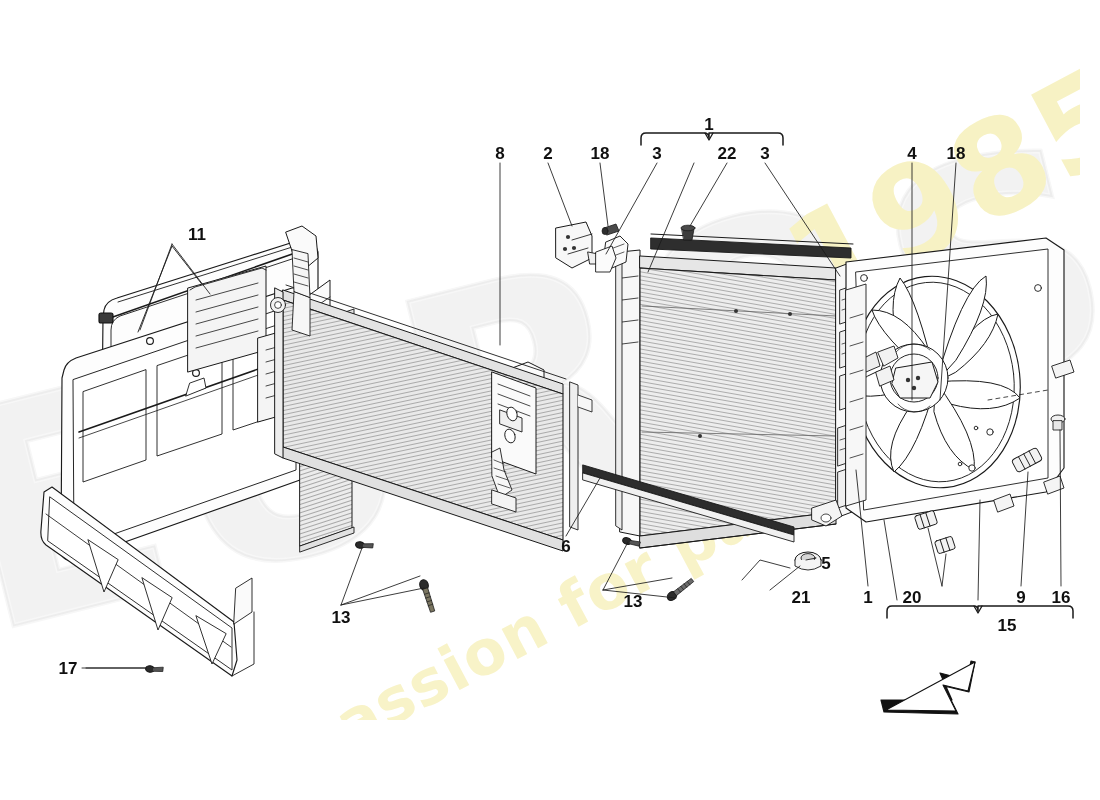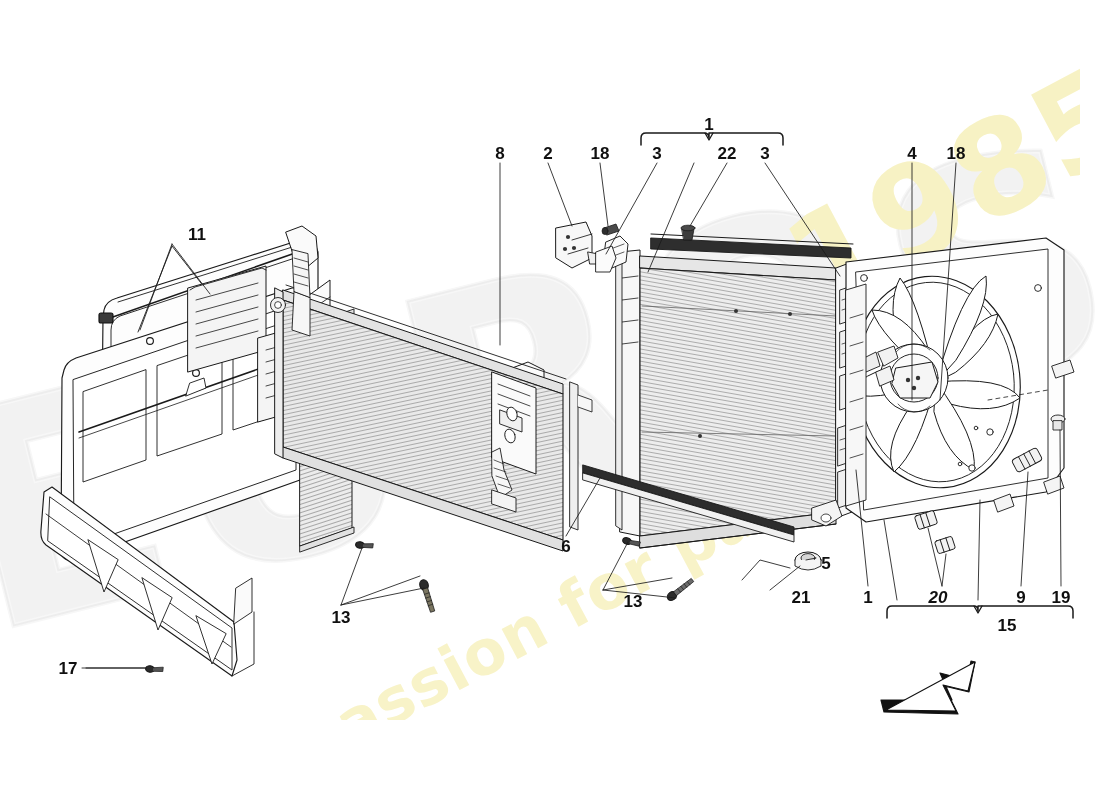--- a/index.html
+++ b/index.html
@@ -525,19 +525,19 @@
   <div class="lbl" style="left:765px; top:153px;">3</div>
   <div class="lbl" style="left:709px; top:124px;">1</div>
   <div class="lbl" style="left:912px; top:153px;">4</div>
   <div class="lbl" style="left:956px; top:153px;">18</div>
   <div class="lbl" style="left:341px; top:617px;">13</div>
   <div class="lbl" style="left:566px; top:546px;">6</div>
   <div class="lbl" style="left:633px; top:601px;">13</div>
   <div class="lbl" style="left:757px; top:597px;margin-left:44px;">21</div>
   <div class="lbl" style="left:826px; top:563px;">5</div>
   <div class="lbl" style="left:868px; top:597px;">1</div>
-  <div class="lbl" style="left:938px; top:597px;font-style:italic;">20</div>
+  <div class="lbl" style="left:912px; top:597px;">20</div>
   <div class="lbl" style="left:1021px; top:597px;">9</div>
-  <div class="lbl" style="left:1061px; top:597px;">19</div>
+  <div class="lbl" style="left:1061px; top:597px;">16</div>
   <div class="lbl" style="left:978px; top:625px;margin-left:29px;">15</div>
   <div class="lbl" style="left:68px;  top:668px;">17</div>
 
 </div>
 
 </body></html>

